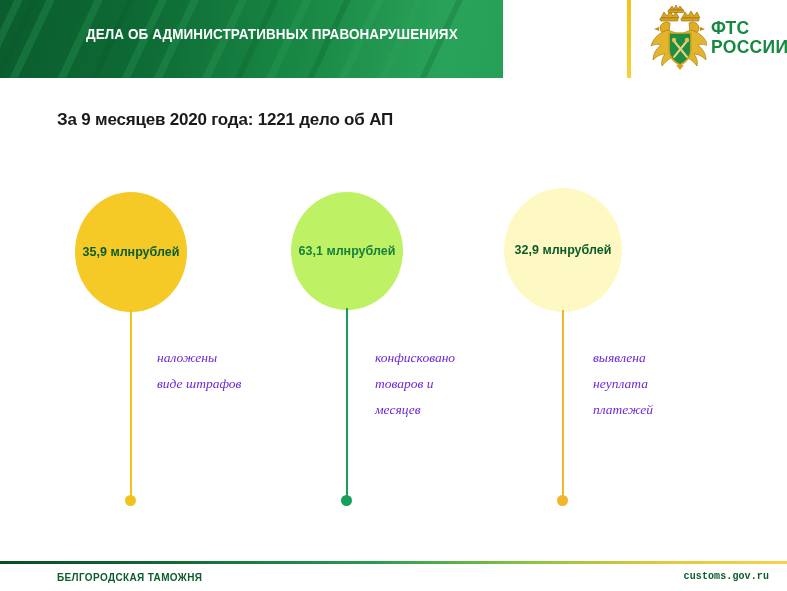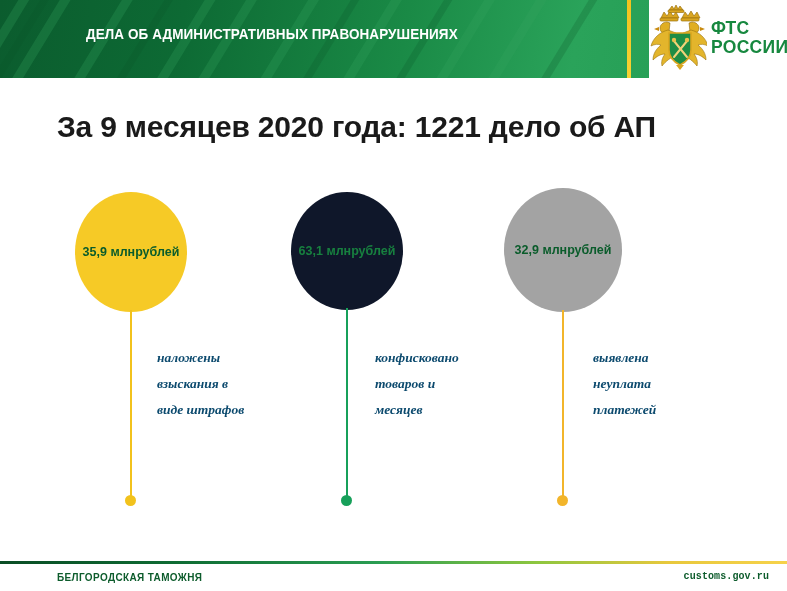--- a/index.html
+++ b/index.html
@@ -19,21 +19,21 @@
   #header {
     position: absolute;
     left: 0; top: 0;
     width: 787px;
     height: 78px;
     background: #ffffff;
   }
   #header-band {
     position: absolute;
     left: 0; top: 0;
-    width: 649px;
+    width: 503px;
     height: 78px;
     background: linear-gradient(100deg, #0b5c2e 0%, #0d6a34 28%, #1a8a46 62%, #2aa35a 88%, #27a057 100%);
     overflow: hidden;
   }
   #header-pattern {
     position: absolute;
     left: 0; top: 0;
     width: 100%; height: 100%;
     opacity: 0.5;
   }
@@ -81,21 +81,21 @@
     letter-spacing: 0.3px;
     font-family: "Liberation Sans", sans-serif;
   }
   #logo-text span { display: block; }
 
   
   #slide-title {
     position: absolute;
     left: 57px;
     top: 110px;
-    font-size: 30px;
+    font-size: 17px;
     font-weight: bold;
     color: #1a1a1a;
     letter-spacing: -0.2px;
     white-space: nowrap;
     font-family: "Liberation Sans", sans-serif;
   }
 
   
   .item { position: absolute; top: 0; }
 
@@ -121,24 +121,24 @@
   .stem-dot {
     position: absolute;
     width: 11px;
     height: 11px;
     border-radius: 50%;
   }
   .caption {
     position: absolute;
     font-family: "Liberation Serif", serif;
     font-style: italic;
-    font-weight: bold;
+    font-weight: normal;
     font-size: 13.5px;
     line-height: 26px;
-    color: #0c4a6e;
+    color: #6d28d9;
     white-space: nowrap;
   }
   .caption div { white-space: nowrap; }
 
   
   #footer-rule {
     position: absolute;
     left: 0;
     top: 561px;
     width: 787px;
@@ -247,41 +247,40 @@
 
 <div class="item">
   <div class="bubble" style="left:75px; top:192px; width:112px; height:120px; background:#f6ca26;">
     <div class="bubble-line" style="color:#0a5c2b;">35,9 млн</div>
     <div class="bubble-line" style="color:#0a5c2b;">рублей</div>
   </div>
   <div class="stem" style="left:129.5px; top:310px; height:192px; background:#f2c21c;"></div>
   <div class="stem-dot" style="left:125px; top:495px; background:#f2c21c;"></div>
   <div class="caption" style="left:157px; top:345px;">
     <div>наложены</div>
-    <div>взыскания в</div>
     <div>виде штрафов</div>
   </div>
 </div>
 
 <div class="item">
-  <div class="bubble" style="left:291px; top:192px; width:112px; height:118px; background:#0f172a;">
+  <div class="bubble" style="left:291px; top:192px; width:112px; height:118px; background:#bef264;">
     <div class="bubble-line" style="color:#17803f;">63,1 млн</div>
     <div class="bubble-line" style="color:#17803f;">рублей</div>
   </div>
   <div class="stem" style="left:345.5px; top:308px; height:194px; background:#17a05a;"></div>
   <div class="stem-dot" style="left:341px; top:495px; background:#17a05a;"></div>
   <div class="caption" style="left:375px; top:345px;">
     <div>конфисковано</div>
     <div>товаров и</div>
     <div>месяцев</div>
   </div>
 </div>
 
 <div class="item">
-  <div class="bubble" style="left:504px; top:188px; width:118px; height:124px; background:#a3a3a3;">
+  <div class="bubble" style="left:504px; top:188px; width:118px; height:124px; background:#fef9c3;">
     <div class="bubble-line" style="color:#0a5c2b;">32,9 млн</div>
     <div class="bubble-line" style="color:#0a5c2b;">рублей</div>
   </div>
   <div class="stem" style="left:561.5px; top:310px; height:192px; background:#f2b52b;"></div>
   <div class="stem-dot" style="left:557px; top:495px; background:#f2b52b;"></div>
   <div class="caption" style="left:593px; top:345px;">
     <div>выявлена</div>
     <div>неуплата</div>
     <div>платежей</div>
   </div>

